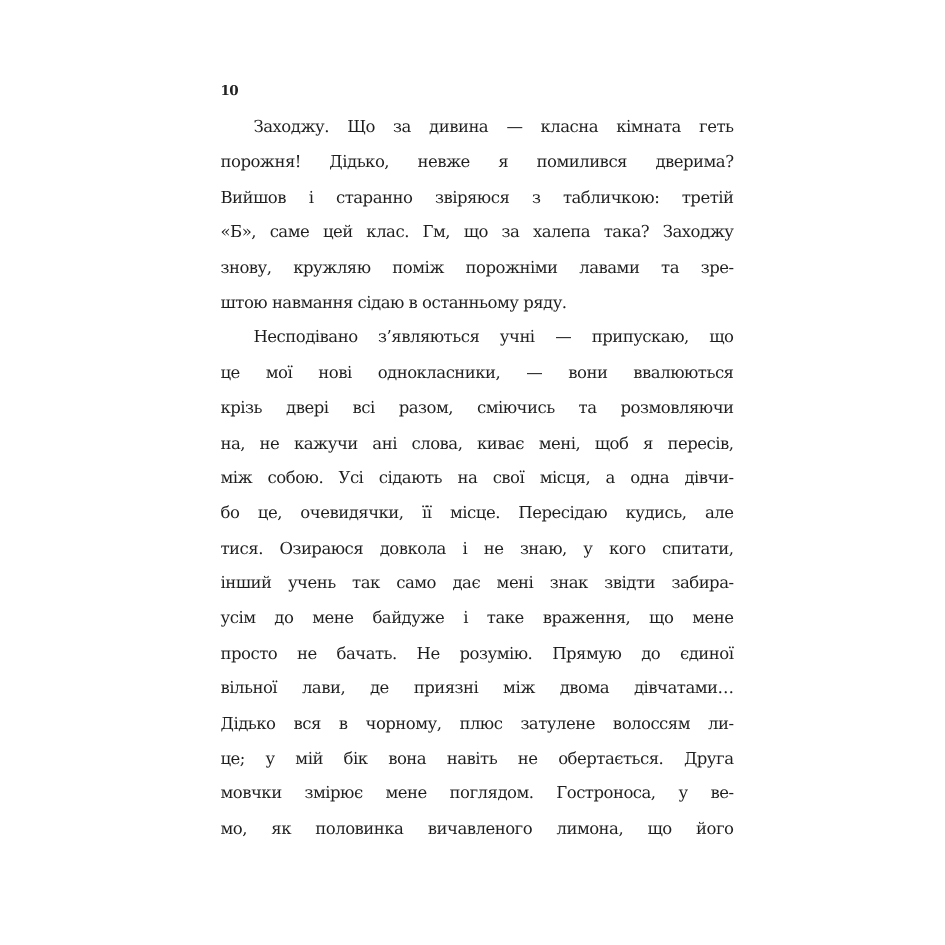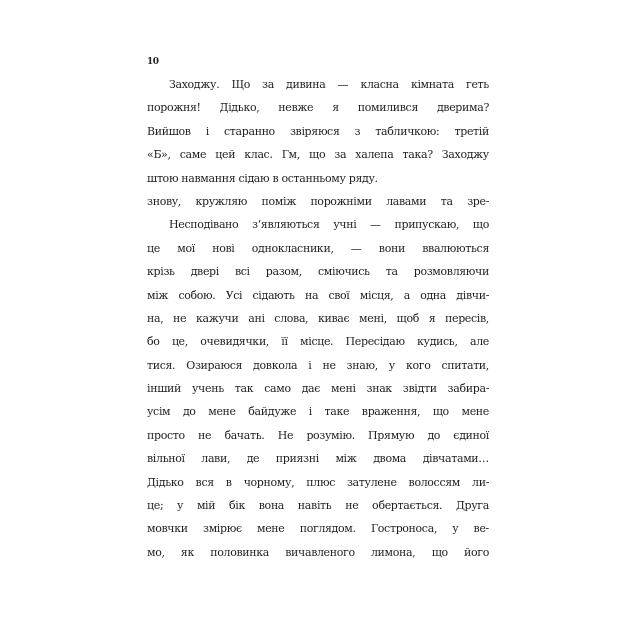--- a/index.html
+++ b/index.html
@@ -61,28 +61,28 @@
 
 <div class="page">
   <div class="page-number">10</div>
 
   <div class="body-text">
 
     <div class="line indent">Заходжу. Що за дивина — класна кімната геть</div>
     <div class="line">порожня! Дідько, невже я помилився дверима?</div>
     <div class="line">Вийшов і старанно звіряюся з табличкою: третій</div>
     <div class="line">«Б», саме цей клас. Гм, що за халепа така? Заходжу</div>
+    <div class="line">знову, кружляю поміж порожніми лавами та зре-</div>
     <div class="line last">штою навмання сідаю в останньому ряду.</div>
-    <div class="line">знову, кружляю поміж порожніми лавами та зре-</div>
 
     <div class="line indent">Несподівано з’являються учні — припускаю, що</div>
     <div class="line">це мої нові однокласники, — вони ввалюються</div>
     <div class="line">крізь двері всі разом, сміючись та розмовляючи</div>
+    <div class="line">на, не кажучи ані слова, киває мені, щоб я пересів,</div>
     <div class="line">між собою. Усі сідають на свої місця, а одна дівчи-</div>
-    <div class="line">на, не кажучи ані слова, киває мені, щоб я пересів,</div>
     <div class="line">бо це, очевидячки, її місце. Пересідаю кудись, але</div>
     <div class="line">тися. Озираюся довкола і не знаю, у кого спитати,</div>
     <div class="line">інший учень так само дає мені знак звідти забира-</div>
     <div class="line">усім до мене байдуже і таке враження, що мене</div>
     <div class="line">просто не бачать. Не розумію. Прямую до єдиної</div>
     <div class="line">вільної лави, де приязні між двома дівчатами…</div>
     <div class="line">Дідько вся в чорному, плюс затулене волоссям ли-</div>
     <div class="line">це; у мій бік вона навіть не обертається. Друга</div>
     <div class="line">мовчки змірює мене поглядом. Гостроноса, у ве-</div>
     <div class="line">мо, як половинка вичавленого лимона, що його</div>

